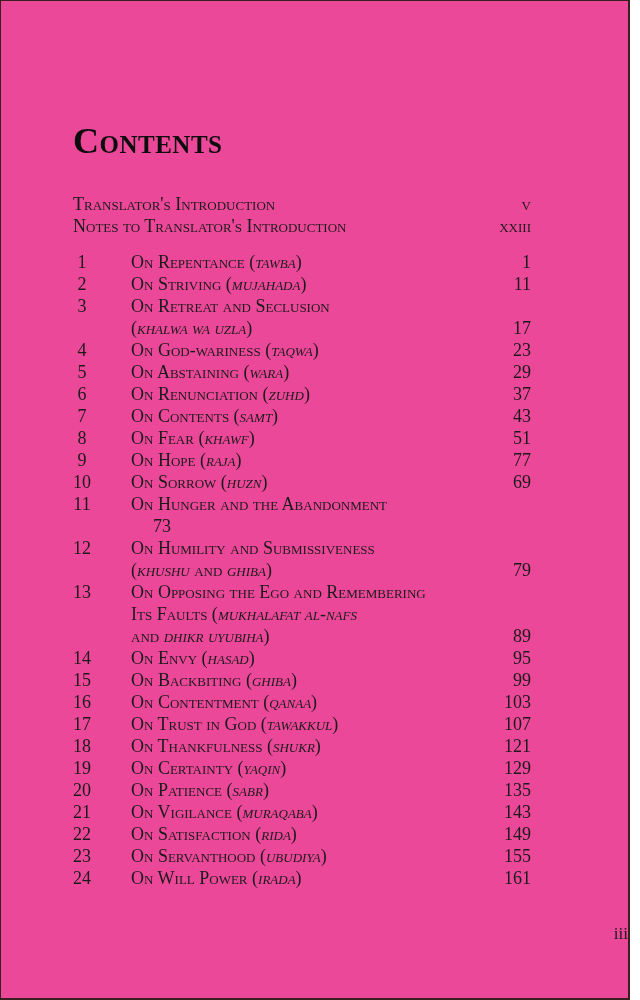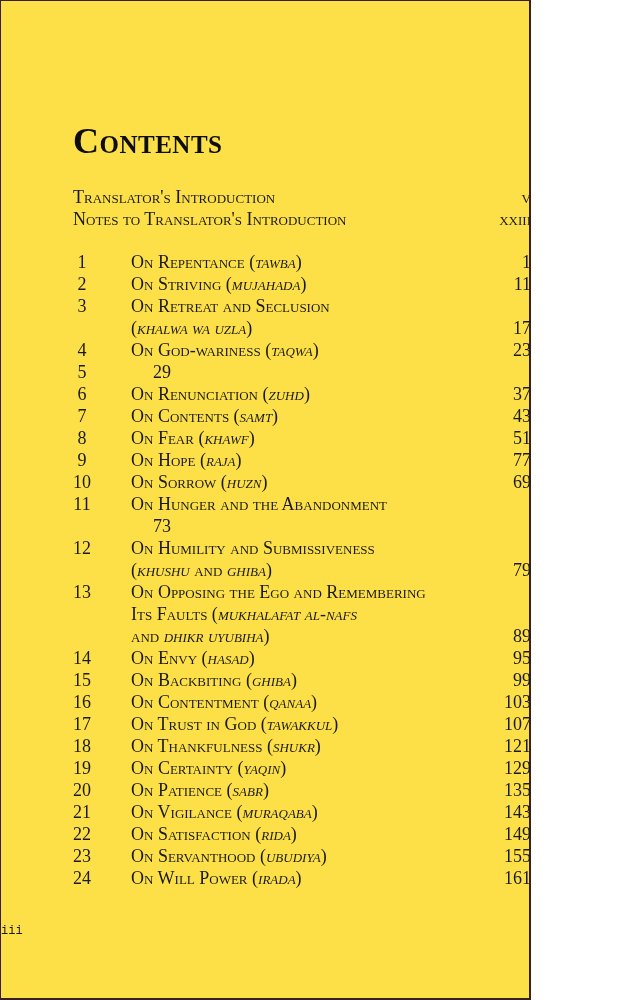--- a/index.html
+++ b/index.html
@@ -4,41 +4,41 @@
 <style>
   html, body { margin: 0; padding: 0; }
   body {
     width: 640px; height: 1000px; overflow: hidden;
     background: #ffffff;
     font-family: "DejaVu Serif", "Liberation Serif", serif;
     color: #1a1a1a;
   }
   .page {
     position: relative;
-    width: 531px; height: 1000px;
+    width: 630px; height: 1000px;
     box-sizing: border-box;
     border: 1px solid #3a1f1f;
     border-width: 1px 2px 2px 1px;
-    background: #fde047;
+    background: #ec4899;
   }
   .title {
     position: absolute;
     left: 72px; top: 120px;
     font-family: "Liberation Serif", "DejaVu Serif", serif;
     font-weight: bold;
     font-size: 36px;
     letter-spacing: 0.5px;
     color: #0d0d0d;
     font-variant: small-caps;
     margin: 0;
     line-height: 40px;
   }
   .front {
     position: absolute;
-    left: 72px; top: 185px; width: 458px;
+    left: 72px; top: 192px; width: 458px;
   }
   .front .row {
     display: flex; justify-content: space-between;
     height: 22px; line-height: 22px;
     font-family: "Liberation Serif", "DejaVu Serif", serif;
     font-size: 18px;
     font-variant: small-caps;
   }
   .front .pg { font-variant: small-caps; text-transform: lowercase; }
   .toc {
@@ -50,23 +50,23 @@
     font-family: "Liberation Serif", "DejaVu Serif", serif;
     font-size: 18px;
   }
   .num { width: 30px; text-align: center; flex: 0 0 30px; line-height: 22px; }
   .titles { flex: 1 1 auto; padding-left: 34px; }
   .line { height: 22px; line-height: 22px; white-space: nowrap; font-variant: small-caps; display:flex; justify-content: space-between; }
   .line .txt i { font-style: italic; }
   .pgnum { text-align: right; min-width: 40px; }
   .folio {
     position: absolute; left: 0; width: 100%;
-    top: 923px; text-align: left;
-    font-family: Liberation Mono, monospace;
-    font-size: 12px;
+    top: 923px; text-align: right;
+    font-family: Liberation Serif, serif;
+    font-size: 17px;
   }
 </style>
 </head>
 <body>
 
 <div class="page">
   <h1 class="title">Contents</h1>
 
   <div class="front">
     <div class="row">
@@ -116,20 +116,21 @@
           <div class="line">
             <span class="txt"><span>On God-wariness (</span><i>taqwa</i><span>)</span></span>
             <span class="pgnum">23</span>
           </div>
         </div>
       </div>
       <div class="entry">
         <div class="num">5</div>
         <div class="titles">
           <div class="line">
+            <span class="txt"><span>On Abstaining (</span><i>wara</i><span>)</span></span>
             <span class="pgnum">29</span>
           </div>
         </div>
       </div>
       <div class="entry">
         <div class="num">6</div>
         <div class="titles">
           <div class="line">
             <span class="txt"><span>On Renunciation (</span><i>zuhd</i><span>)</span></span>
             <span class="pgnum">37</span>

